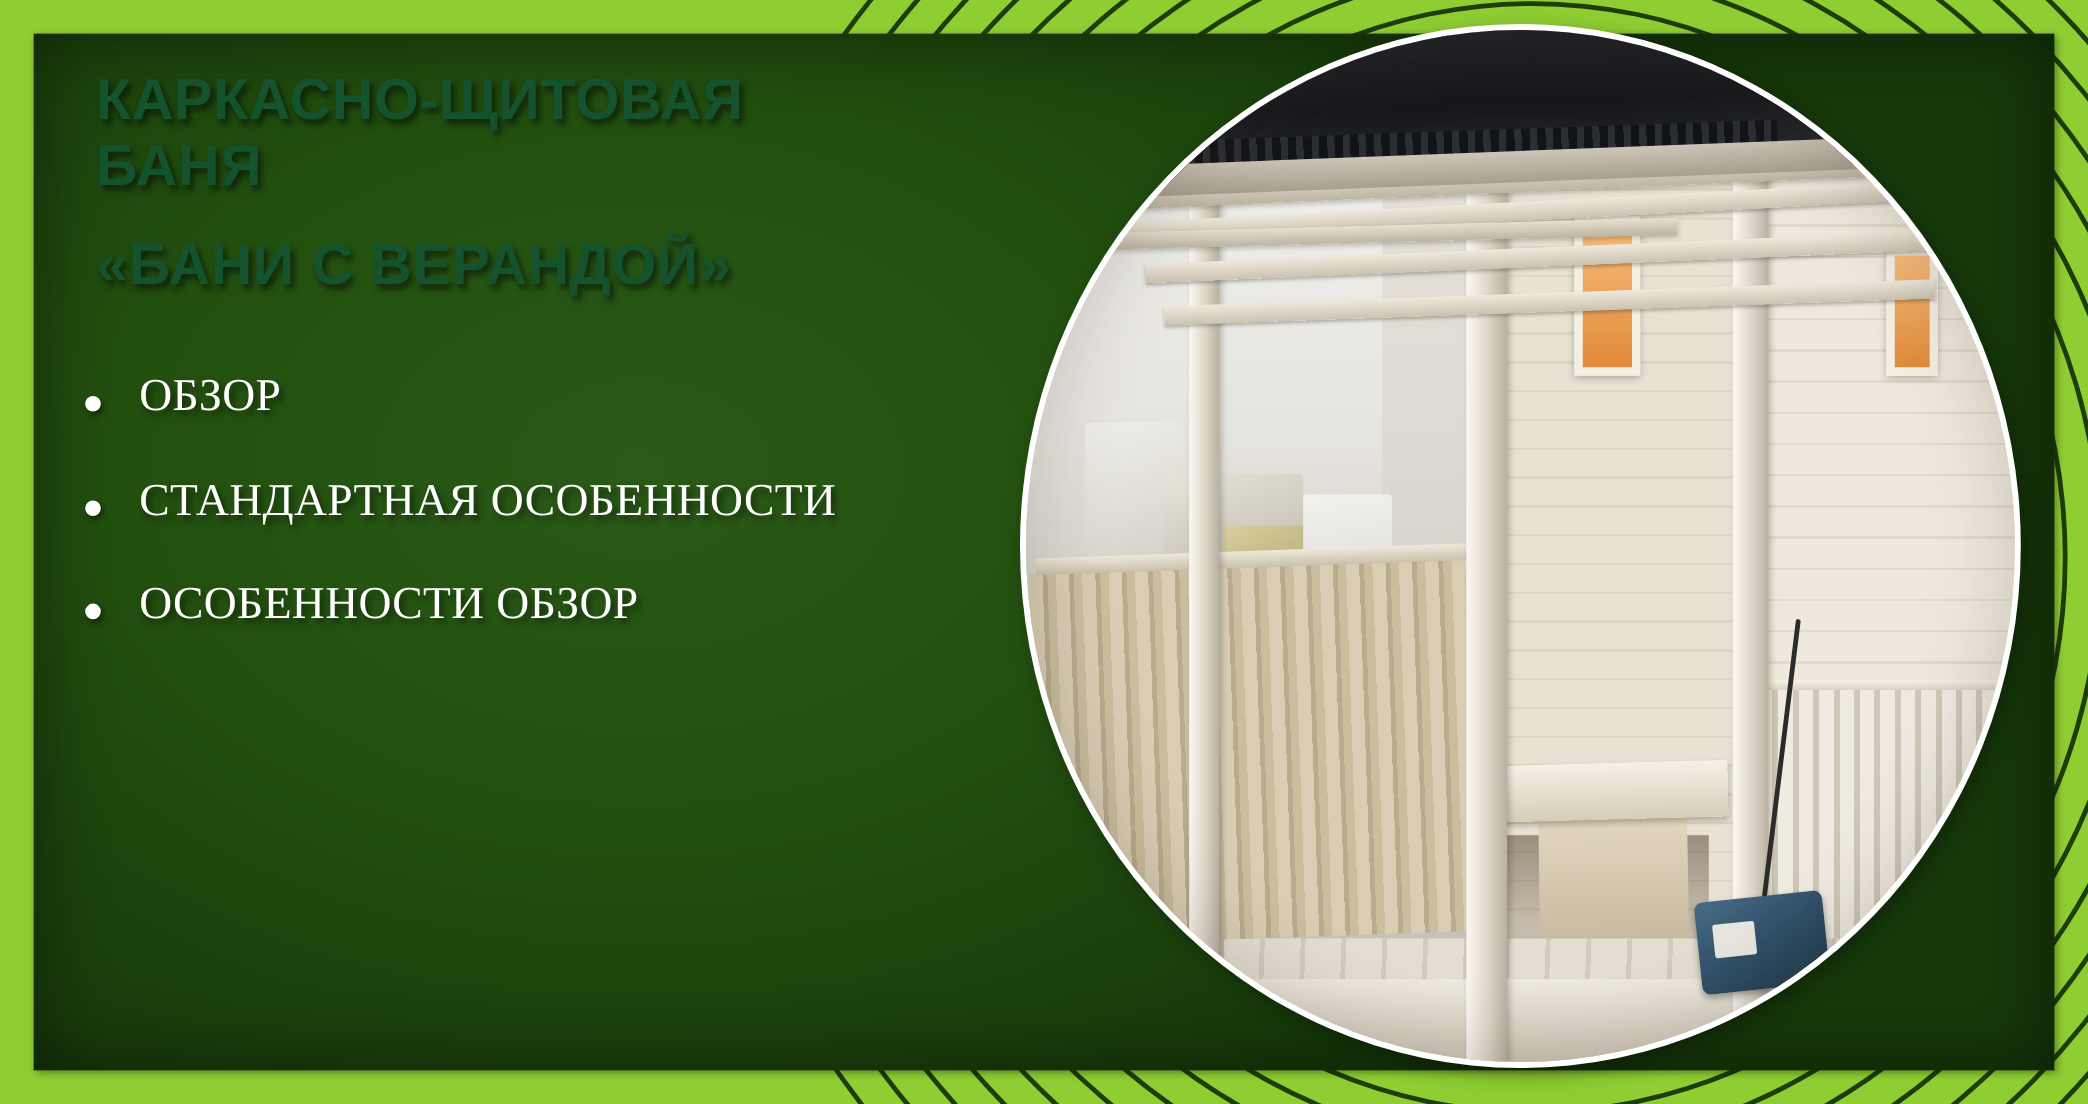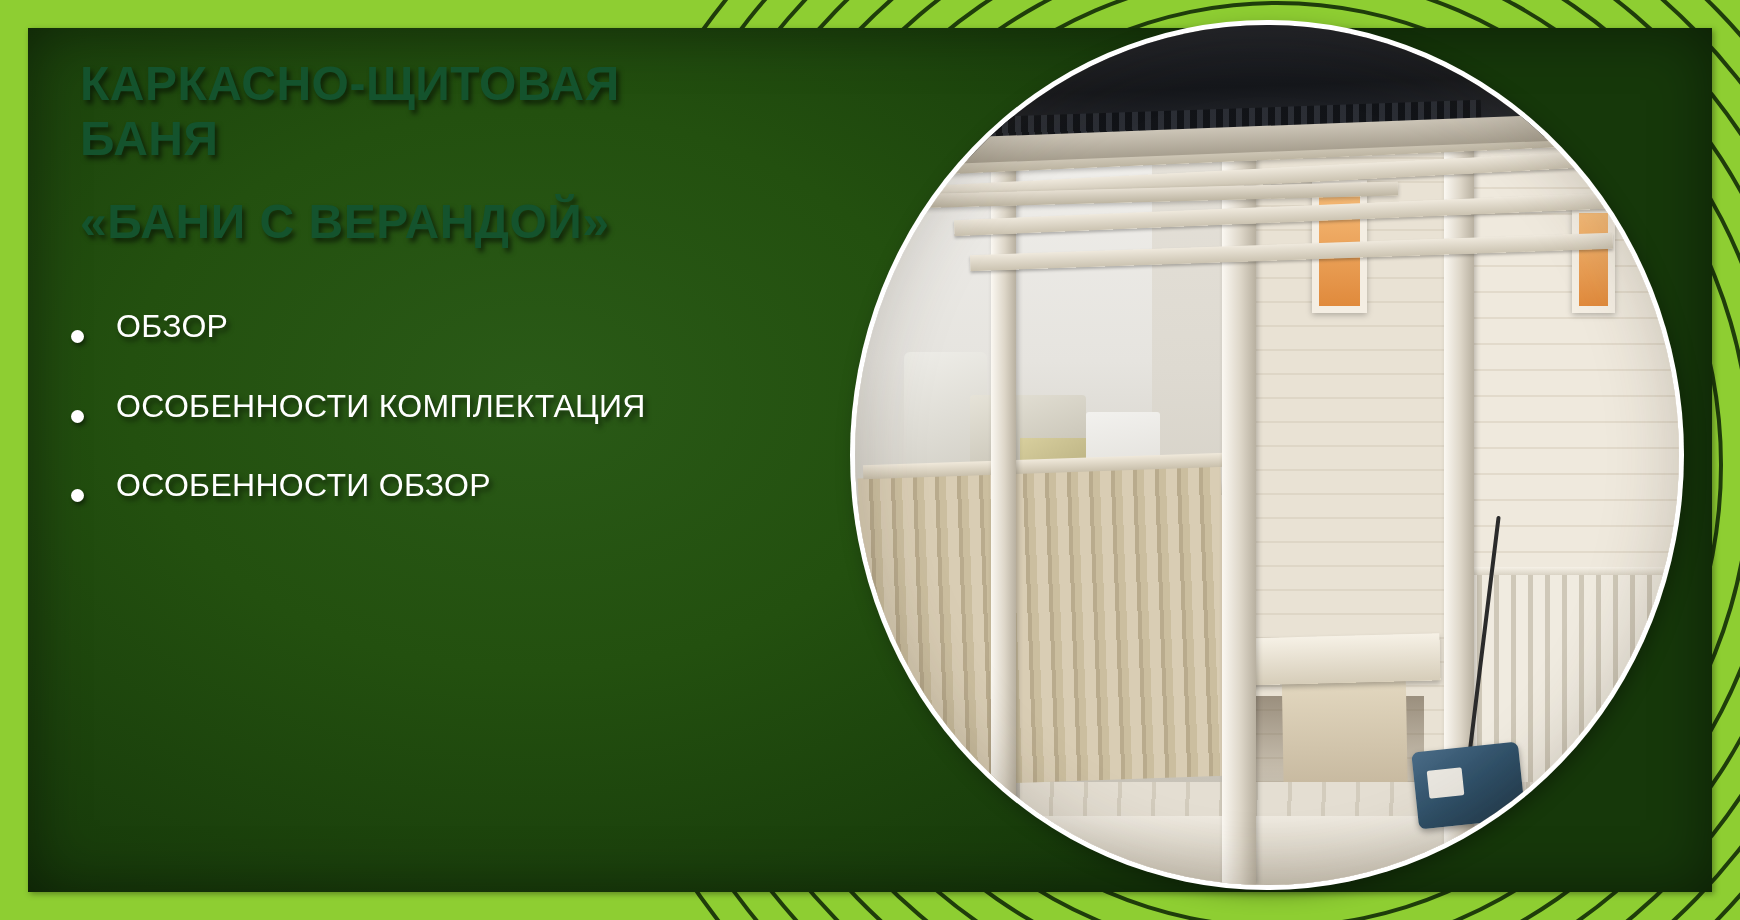--- a/index.html
+++ b/index.html
@@ -61,27 +61,28 @@
   .title .ln.l3{margin-top:30px;}
 
   .bullets{
     list-style:none;
     margin:60px 0 0 0;
     padding:0;
   }
   .bullets li{
     position:relative;
     color:#ffffff;
-    font-size:32px;
+    font-size:38px;
     line-height:1.17;
     font-weight:500;
     letter-spacing:.3px;
     padding-left:48px;
     margin-bottom:42px;
     text-shadow:3px 4px 5px rgba(0,0,0,.5);
+    font-family:Liberation Serif, serif;
   }
   .bullets li:last-child{margin-bottom:0;}
   .bullets li .dot{
     position:absolute;
     left:3px; top:22px;
     width:13px; height:13px;
     border-radius:50%;
     background:#ffffff;
     box-shadow:2px 3px 4px rgba(0,0,0,.45);
   }
@@ -238,21 +239,21 @@
       <span class="ln l3">«БАНИ С ВЕРАНДОЙ»</span>
     </h1>
 
     <ul class="bullets">
       <li>
         <span class="dot"></span>
         <span class="btxt">ОБЗОР</span>
       </li>
       <li>
         <span class="dot"></span>
-        <span class="btxt">ОСОБЕННОСТИ КОМПЛЕКТАЦИЯ</span>
+        <span class="btxt">СТАНДАРТНАЯ ОСОБЕННОСТИ</span>
       </li>
       <li>
         <span class="dot"></span>
         <span class="btxt">ОСОБЕННОСТИ ОБЗОР</span>
       </li>
     </ul>
   </div>
 
   <div class="photo-wrap">
     <div class="photo">

